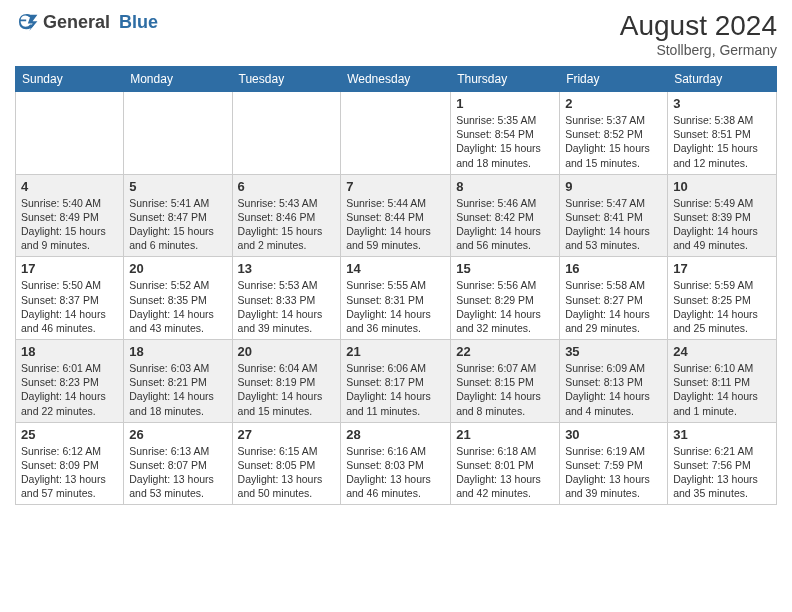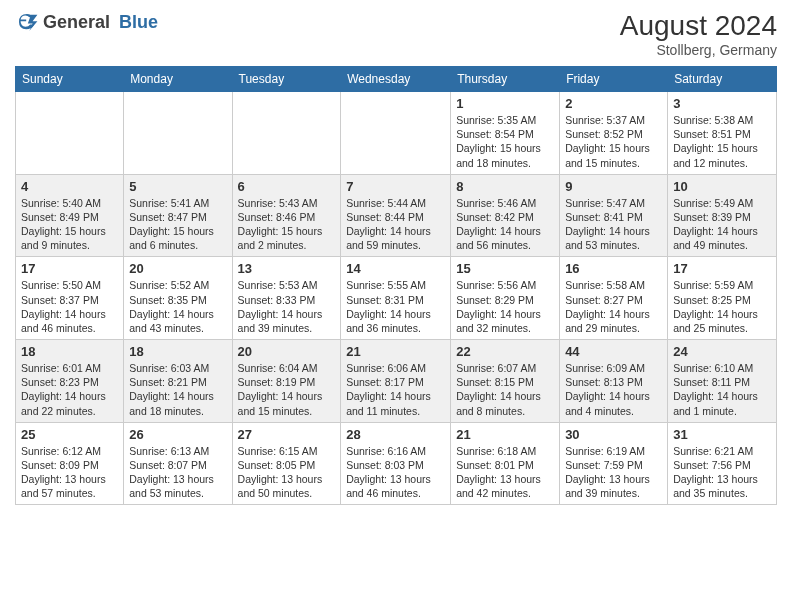--- a/index.html
+++ b/index.html
@@ -208,21 +208,21 @@
           </td>
           <td class="shaded">
             <div class="day-number">21</div>
             <div class="day-info">Sunrise: 6:06 AM<br>Sunset: 8:17 PM<br>Daylight: 14 hours and 11 minutes.</div>
           </td>
           <td class="shaded">
             <div class="day-number">22</div>
             <div class="day-info">Sunrise: 6:07 AM<br>Sunset: 8:15 PM<br>Daylight: 14 hours and 8 minutes.</div>
           </td>
           <td class="shaded">
-            <div class="day-number">44</div>
+            <div class="day-number">35</div>
             <div class="day-info">Sunrise: 6:09 AM<br>Sunset: 8:13 PM<br>Daylight: 14 hours and 4 minutes.</div>
           </td>
           <td class="shaded">
             <div class="day-number">24</div>
             <div class="day-info">Sunrise: 6:10 AM<br>Sunset: 8:11 PM<br>Daylight: 14 hours and 1 minute.</div>
           </td>
         </tr>
         <tr>
           <td>
             <div class="day-number">25</div>

